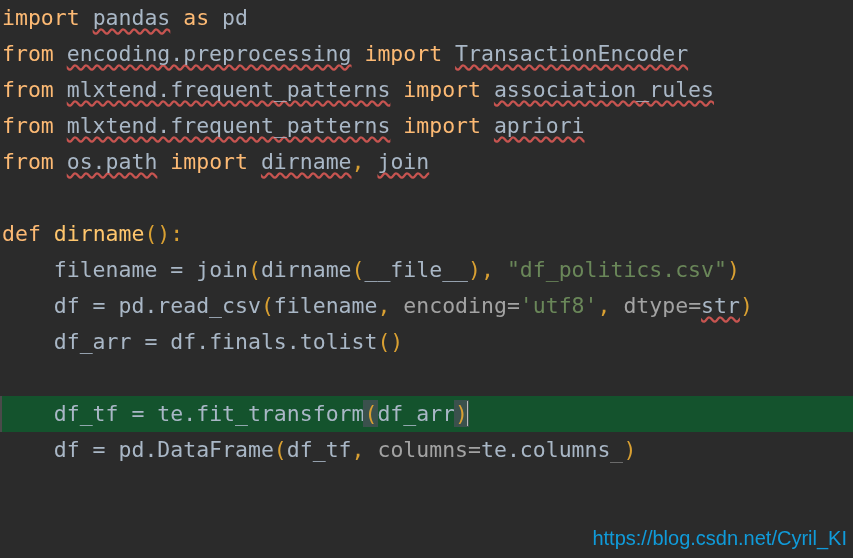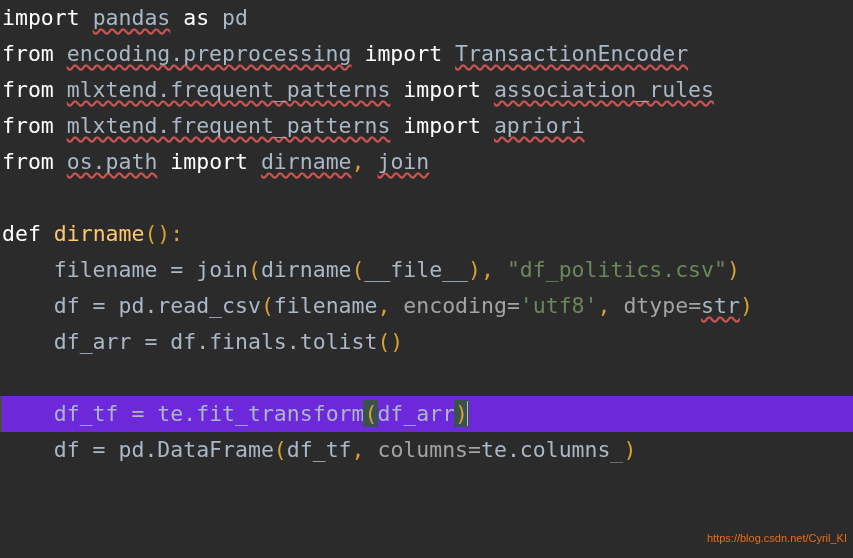--- a/index.html
+++ b/index.html
@@ -26,33 +26,33 @@
   }
   .line {
     position: relative;
     height: 36px;
     line-height: 36px;
     white-space: pre;
     padding-left: 2px;
     color: #a9b7c6;
   }
   .line.current {
-    background: #6d28d9;
+    background: #14532d;
   }
   .line.current::before {
     content: "";
     position: absolute;
     left: 0; top: 0; bottom: 0;
     width: 2px;
     background: #4a4a4a;
   }
   .tok { white-space: pre; }
 
   
-  .kw      { color: #ffffff; text-align: right; }       
+  .kw      { color: #fdba74; text-align: right; }       
   .ident   { color: #a9b7c6; }       
   .fn      { color: #ffc66d; }       
   .paren   { color: #d9a032; }       
   .str     { color: #6a8759; }       
   .kwarg   { color: #a3a3a3; }       
   .comment { color: #808080; }
 
   
   .sq {
     text-decoration: underline wavy #c75450;
@@ -78,22 +78,22 @@
     background: #bbbbbb;
     vertical-align: -5px;
     margin: 0 -1px;
   }
 
   #watermark {
     position: absolute;
     right: 6px;
     bottom: 2px;
     font-family: "Liberation Sans", sans-serif;
-    font-size: 11px;
-    color: #f97316;
+    font-size: 20px;
+    color: #0ea5e9;
     opacity: 0.92;
     letter-spacing: 0px;
     white-space: nowrap;
   }
 </style>
 </head>
 <body>
 
 <div id="editor">
   <div class="code-area">

